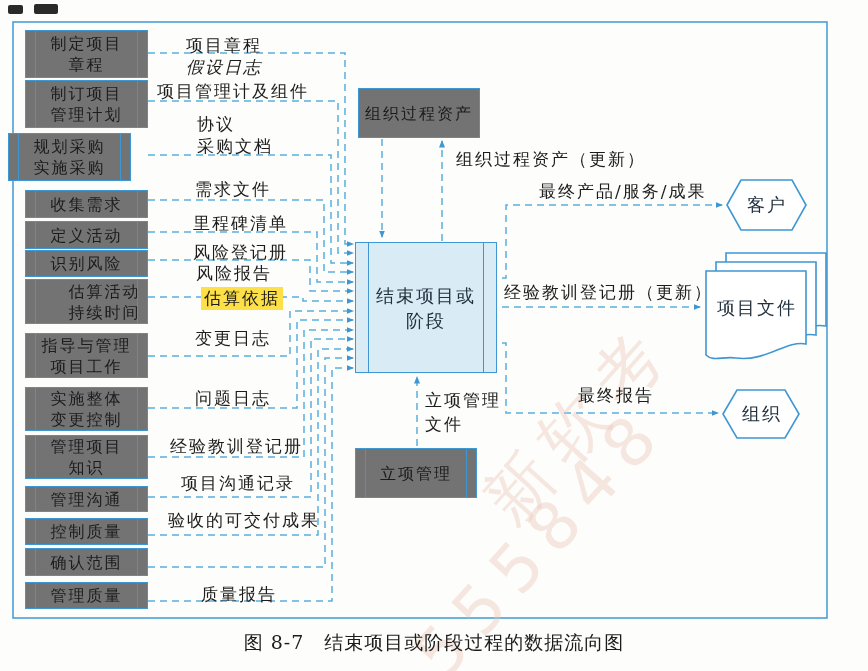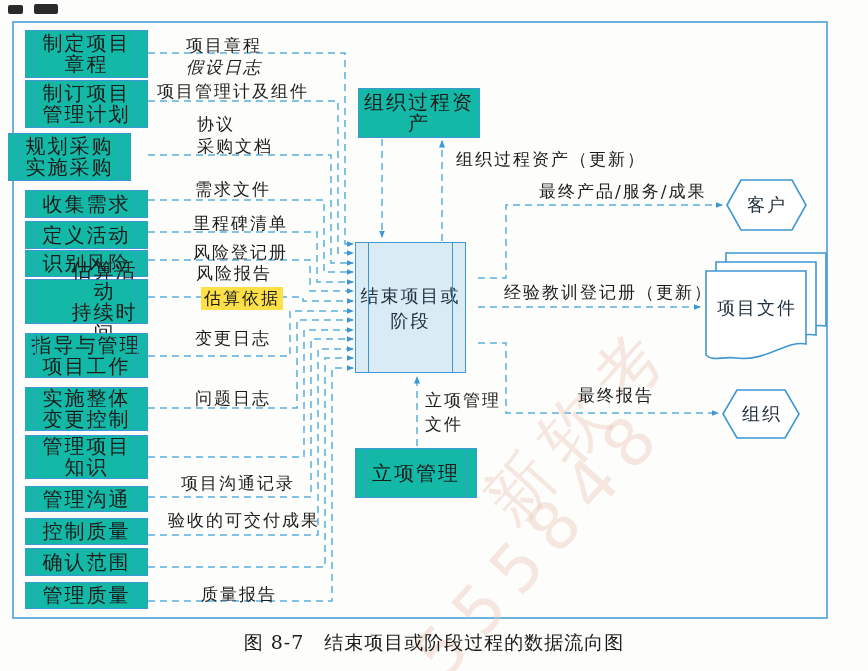--- a/index.html
+++ b/index.html
@@ -1,21 +1,21 @@
 <!DOCTYPE html>
 <html><head>
 <meta charset="utf-8">
 <style>
   html,body{margin:0;padding:0;background:#ffffff;}
   .stage{position:relative;width:868px;height:671px;background:#fdfdfb;overflow:hidden;
          font-family:"DejaVu Serif","Liberation Serif",serif;color:#1c1c1c;}
   svg{position:absolute;left:0;top:0;}
-  .box{position:absolute;border:1.6px solid #3e97d3;background:#14b8a6;box-sizing:border-box;
+  .box{position:absolute;border:1.6px solid #3e97d3;background:#737373;box-sizing:border-box;
        display:flex;flex-direction:column;align-items:center;justify-content:center;
-       text-align:center;font-size:20px;line-height:21px;letter-spacing:2px;z-index:3;}
+       text-align:center;font-size:16px;line-height:21px;letter-spacing:2px;z-index:3;}
   .db::before,.db::after{content:"";position:absolute;top:0;bottom:0;width:1.3px;background:#3e97d3;}
   .db::before{left:9px}
   .db::after{right:9px}
   .central{background:#d9ecf5;font-size:18px;line-height:25px;color:#22313f;}
   .central.db::before{left:12px}
   .central.db::after{right:12px}
   .lbl{position:absolute;font-size:17px;letter-spacing:2px;white-space:nowrap;z-index:4;}
   .bg{background:#fde047;padding:0 3px;}
   .shape-lbl{position:absolute;font-size:18px;letter-spacing:2px;white-space:nowrap;z-index:4;color:#22313f;}
   .caption{position:absolute;left:0;right:0;top:630px;text-align:center;font-size:19px;
@@ -128,21 +128,21 @@
   <div class="box db" style="left:25px;top:518px;width:123px;height:27px;">
       <span>控制质量</span>
     </div>
   <div class="box db" style="left:25px;top:548px;width:123px;height:28px;">
       <span>确认范围</span>
     </div>
   <div class="box db" style="left:25px;top:582px;width:123px;height:27px;">
       <span>管理质量</span>
     </div>
 
-  <div class="box db central" style="left:355px;top:242px;width:111px;height:131px;">
+  <div class="box db central" style="left:355px;top:242px;width:142px;height:131px;">
     <span>结束项目或</span>
     <span>阶段</span>
   </div>
 
   <div class="box" style="left:358px;top:88px;width:122px;height:50px;">
     <span>组织过程资产</span>
   </div>
 
   <div class="box db" style="left:355px;top:448px;width:122px;height:50px;">
     <span>立项管理</span>
@@ -153,20 +153,21 @@
   <div class="lbl" style="left:157px;top:80px;">项目管理计及组件</div>
   <div class="lbl" style="left:197px;top:113px;">协议</div>
   <div class="lbl" style="left:197px;top:135px;">采购文档</div>
   <div class="lbl" style="left:195px;top:178px;">需求文件</div>
   <div class="lbl" style="left:193px;top:212px;">里程碑清单</div>
   <div class="lbl" style="left:193px;top:241px;">风险登记册</div>
   <div class="lbl" style="left:196px;top:262px;">风险报告</div>
   <div class="lbl bg" style="left:201px;top:287px;">估算依据</div>
   <div class="lbl" style="left:195px;top:327px;">变更日志</div>
   <div class="lbl" style="left:195px;top:387px;">问题日志</div>
+  <div class="lbl" style="left:170px;top:435px;">经验教训登记册</div>
   <div class="lbl" style="left:181px;top:472px;">项目沟通记录</div>
   <div class="lbl" style="left:168px;top:509px;">验收的可交付成果</div>
   <div class="lbl" style="left:201px;top:583px;">质量报告</div>
 
   <div class="lbl" style="left:456px;top:148px;">组织过程资产（更新）</div>
   <div class="lbl" style="left:539px;top:180px;">最终产品/服务/成果</div>
   <div class="lbl" style="left:504px;top:281px;">经验教训登记册（更新）</div>
   <div class="lbl" style="left:578px;top:384px;">最终报告</div>
   <div class="lbl" style="left:425px;top:389px;">立项管理</div>
   <div class="lbl" style="left:425px;top:413px;">文件</div>

